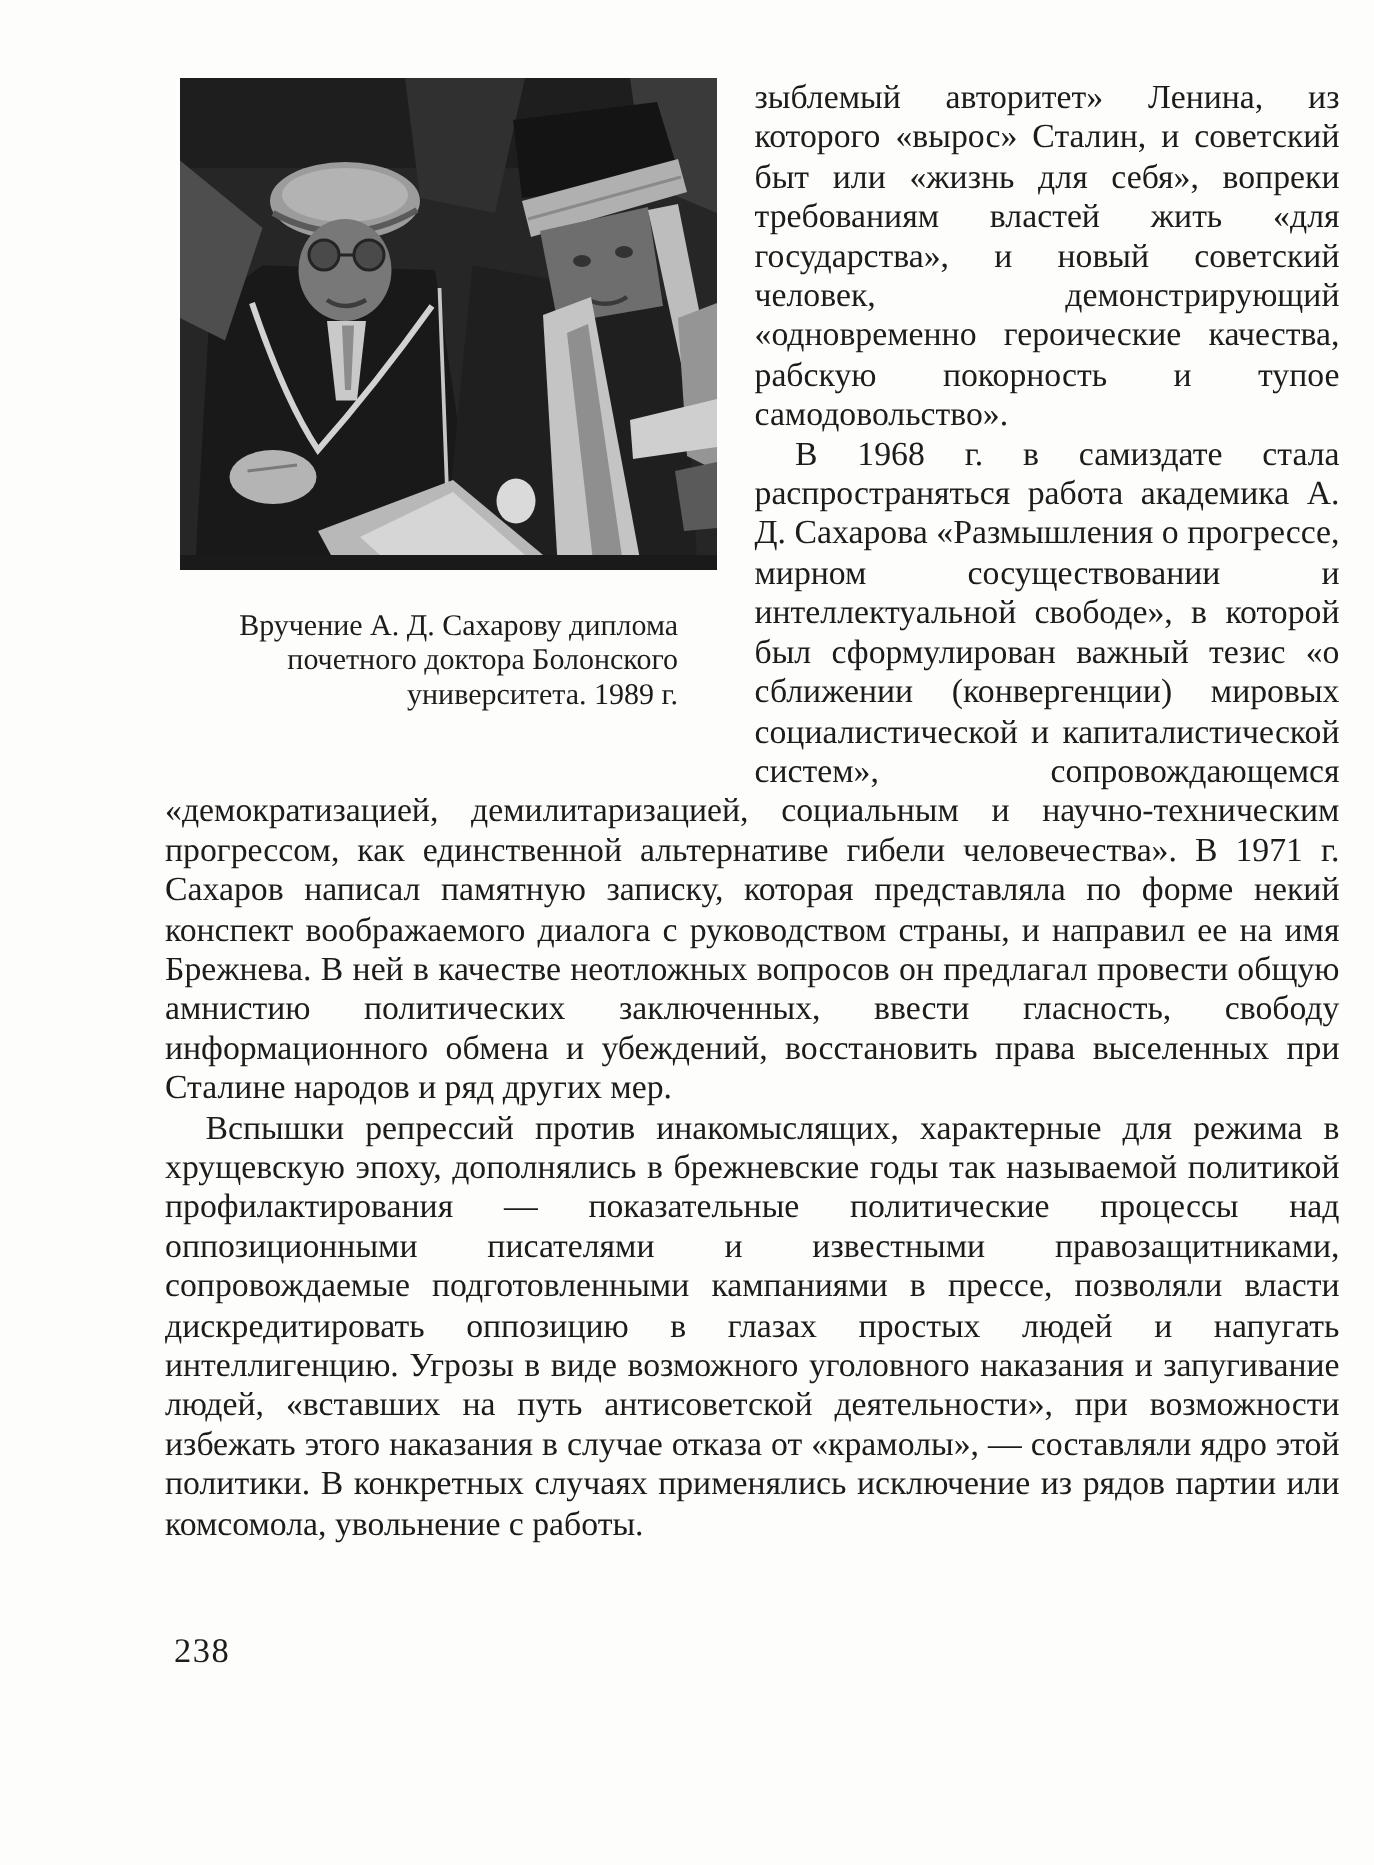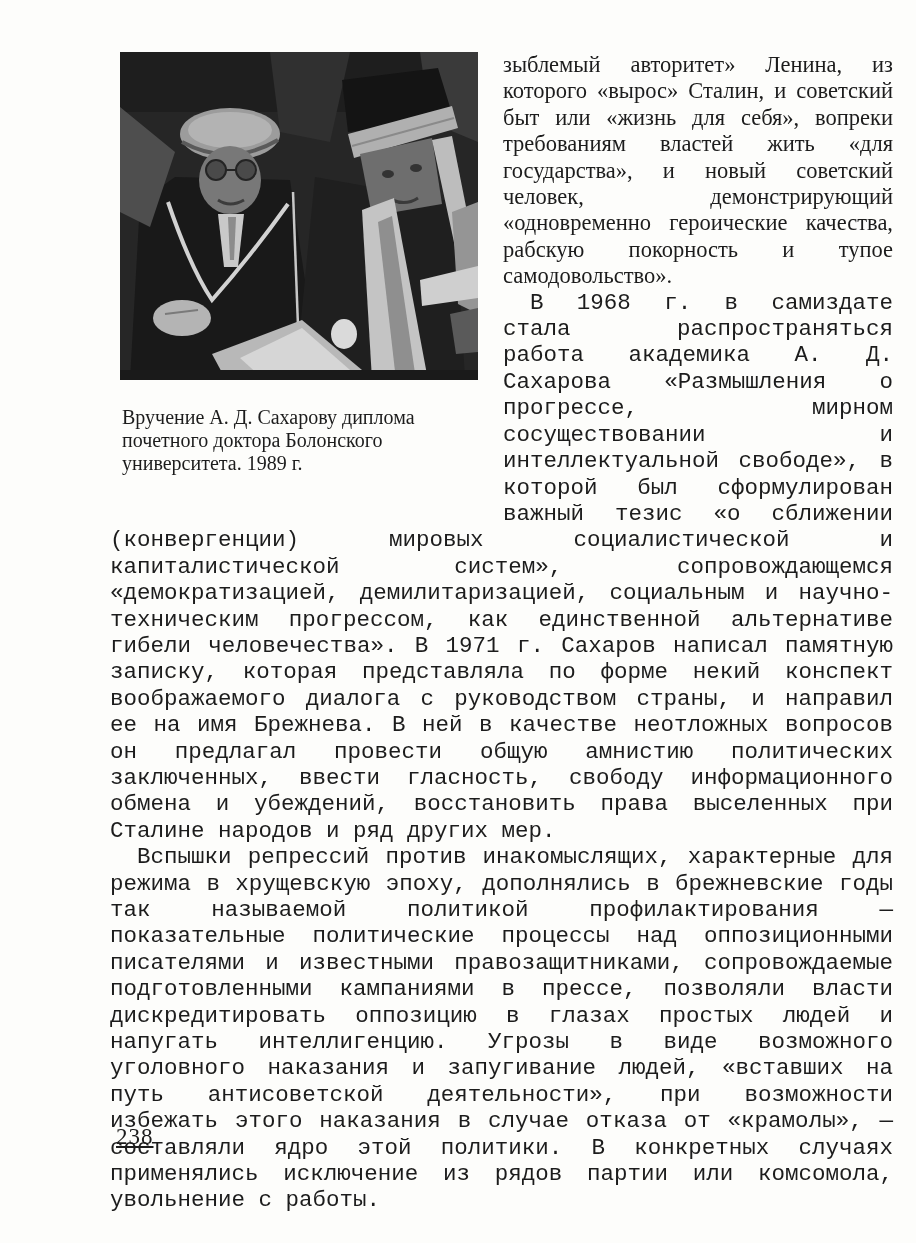--- a/index.html
+++ b/index.html
@@ -29,30 +29,29 @@
     margin-left:10px;
     width:358px; height:328px;
     background:#262626;
   }
   .photo svg { display:block; width:358px; height:328px; }
   .caption {
     margin:26px 0 28px 12px;
     width:330px;
     font-size:20px;
     line-height:23px;
-    text-align:left;
+    text-align:right;
   }
   p.para { margin:0; padding:0; }
-  p.indent { text-indent:27px;font-family:Liberation Mono, monospace; }
+  p.indent { text-indent:27px; }
   .page-number {
     position:absolute;
-    left:116px; top:1124px;
+    left:116px; top:1088px;
     font-size:23px;
     letter-spacing:1px;
-    text-decoration:underline;
   }
 </style>
 </head>
 <body>
 
 <div class="page">
   <div class="content">
 
     <figure class="figure">
       <div class="photo">

